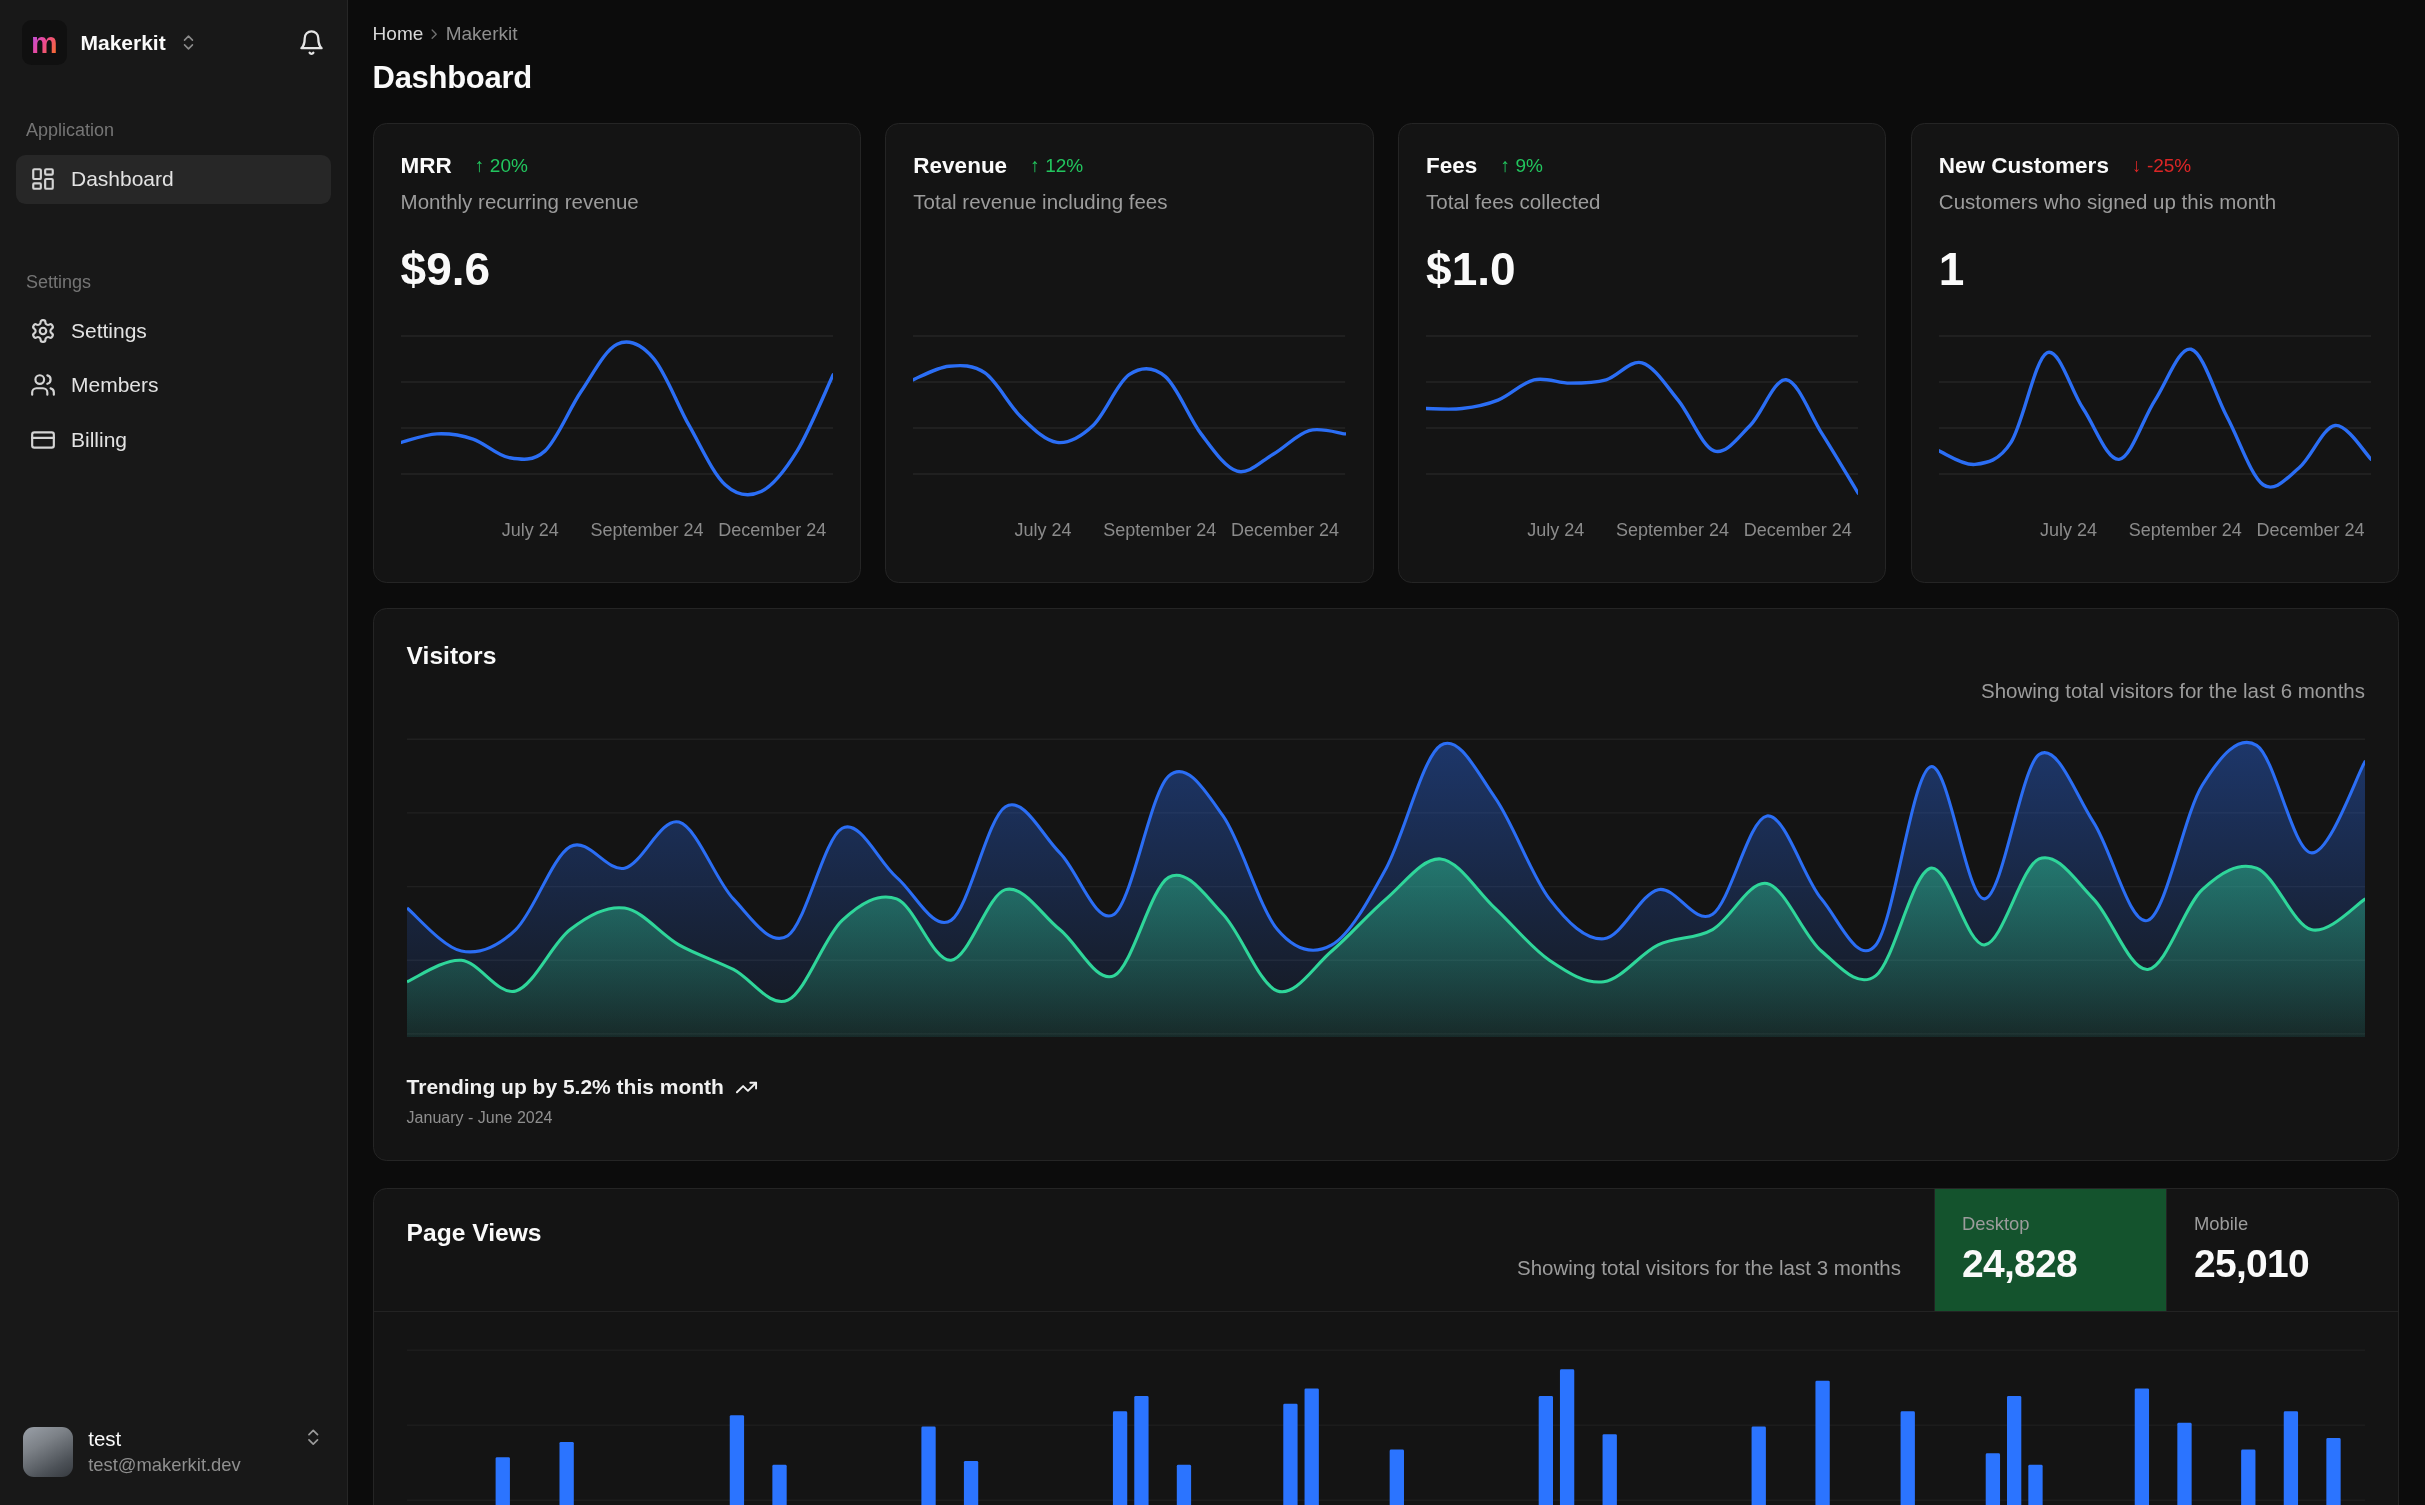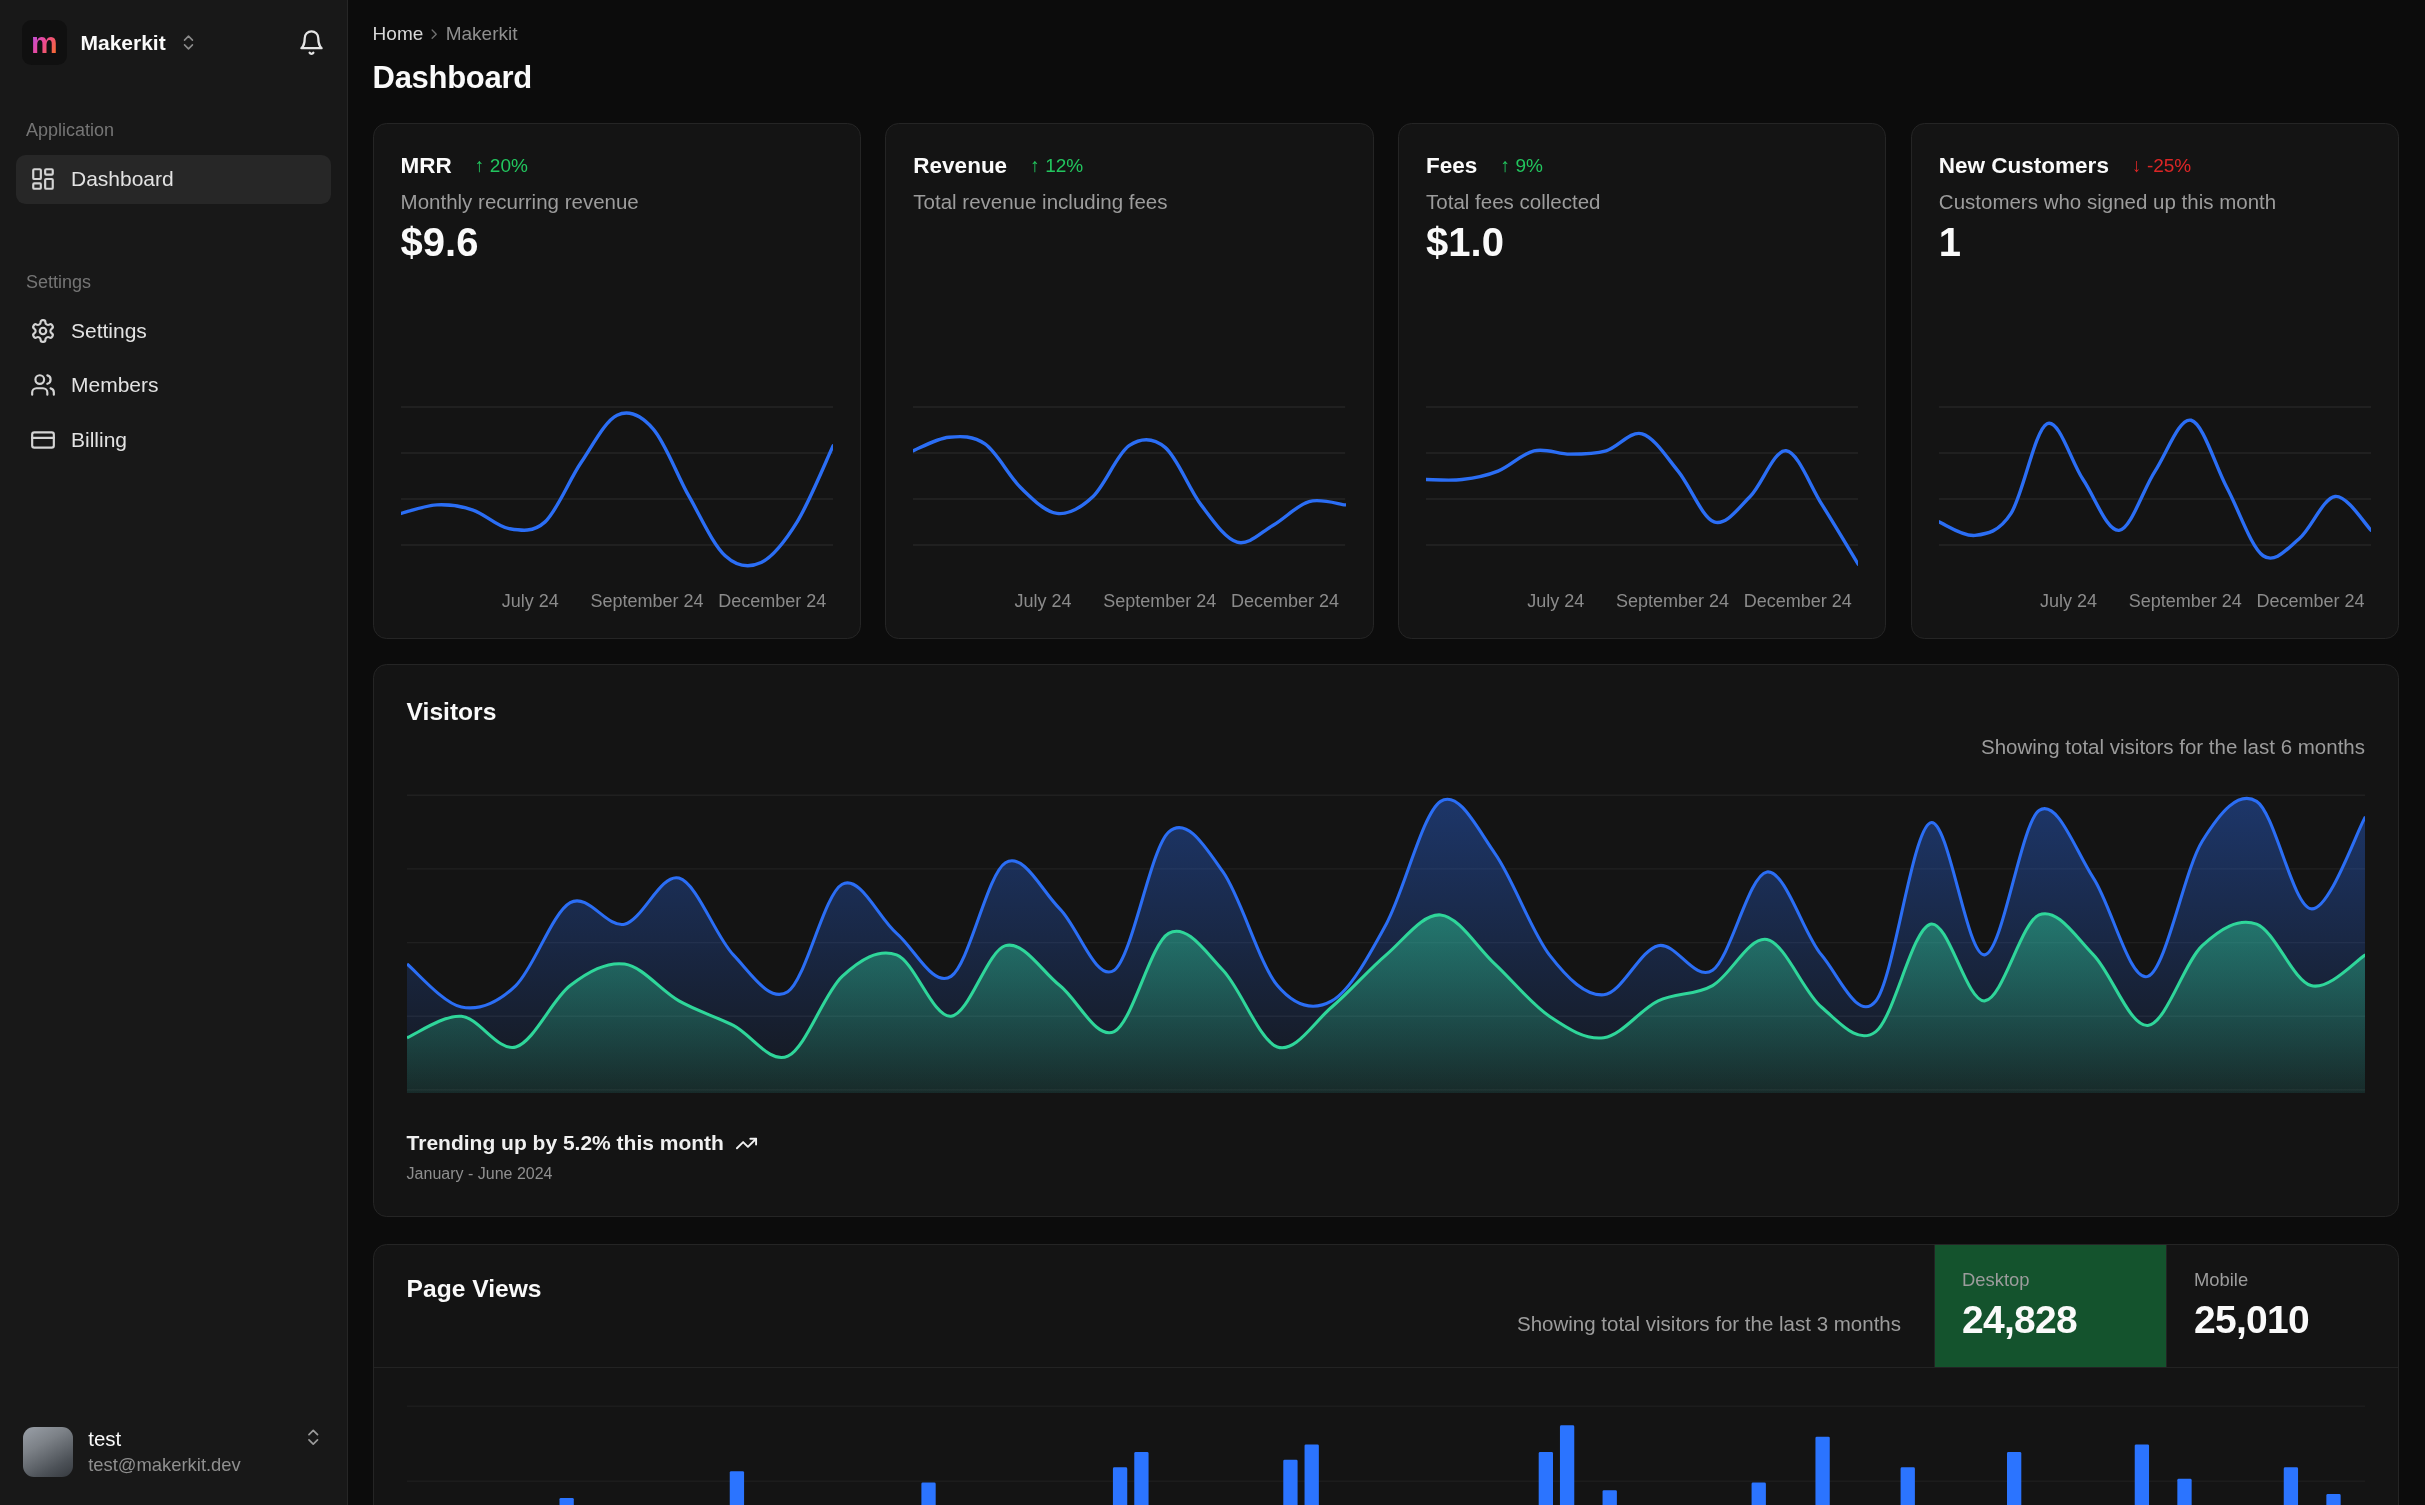--- a/index.html
+++ b/index.html
@@ -42,29 +42,29 @@
 
   
   main { flex:1; padding:23px 27px 0 24.6px; overflow:hidden; }
   .breadcrumb { display:flex; align-items:center; gap:3px; font-size:19px; }
   .breadcrumb a { color:#d8d8d8; text-decoration:none; cursor:pointer; }
   .breadcrumb svg { width:16.4px; height:16.4px; color:#6f6f6f; }
   .breadcrumb .crumb-current { color:#8f8f8f; }
   h1 { color:#fafafa; font-size:31px; font-weight:700; margin-top:15px; letter-spacing:-0.3px; }
 
   .cards { display:flex; gap:24.6px; margin-top:27px; }
-  .stat-card { flex:1; height:516px; background:#141414; border:0.7px solid #252525;
-    border-radius:13.6px; padding:29px 27px 20px; display:flex; flex-direction:column; }
+  .stat-card { flex:1; height:460px; background:#141414; border:0.7px solid #252525;
+    border-radius:13.6px; padding:29px 27px 35px; display:flex; flex-direction:column; }
   .card-top { display:flex; align-items:center; gap:23px; }
   .card-title { color:#fafafa; font-size:22.5px; font-weight:600; }
   .badge { font-size:19px; display:flex; align-items:center; gap:5.5px; }
   .badge.up { color:#22c55e; }
   .badge.down { color:#dc2626; }
   .card-sub { color:#9c9c9c; font-size:20.5px; margin-top:11px; }
-  .card-value { color:#fafafa; font-size:40px; font-weight:700; margin-top:6px; }
+  .card-value { color:#fafafa; font-size:46px; font-weight:700; margin-top:28px; }
   .spark-wrap { margin-top:auto; }
   .spark-wrap svg { display:block; width:100%; height:184px; }
   .spark-labels { position:relative; height:27px; margin-top:11px; }
   .spark-labels span { position:absolute; transform:translateX(-50%); color:#8b8b8b; font-size:18px; white-space:nowrap; }
 
   .panel { background:#141414; border:0.7px solid #252525; border-radius:13.6px; }
   .visitors { margin-top:24.6px; padding:33px; }
   .panel-title { color:#fafafa; font-size:24.6px; font-weight:600; }
   .panel-sub { color:#9c9c9c; font-size:20.5px; margin-top:9.6px;text-align:right; }
   .visitors-chart { margin-top:27px; }

